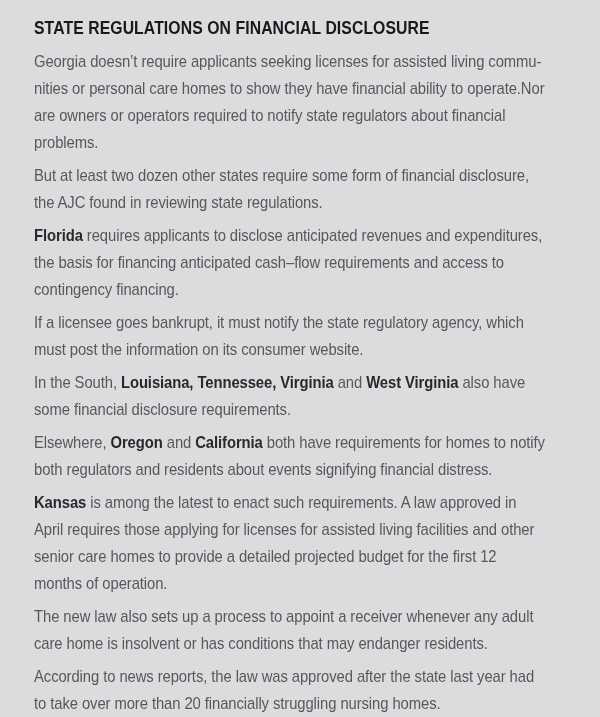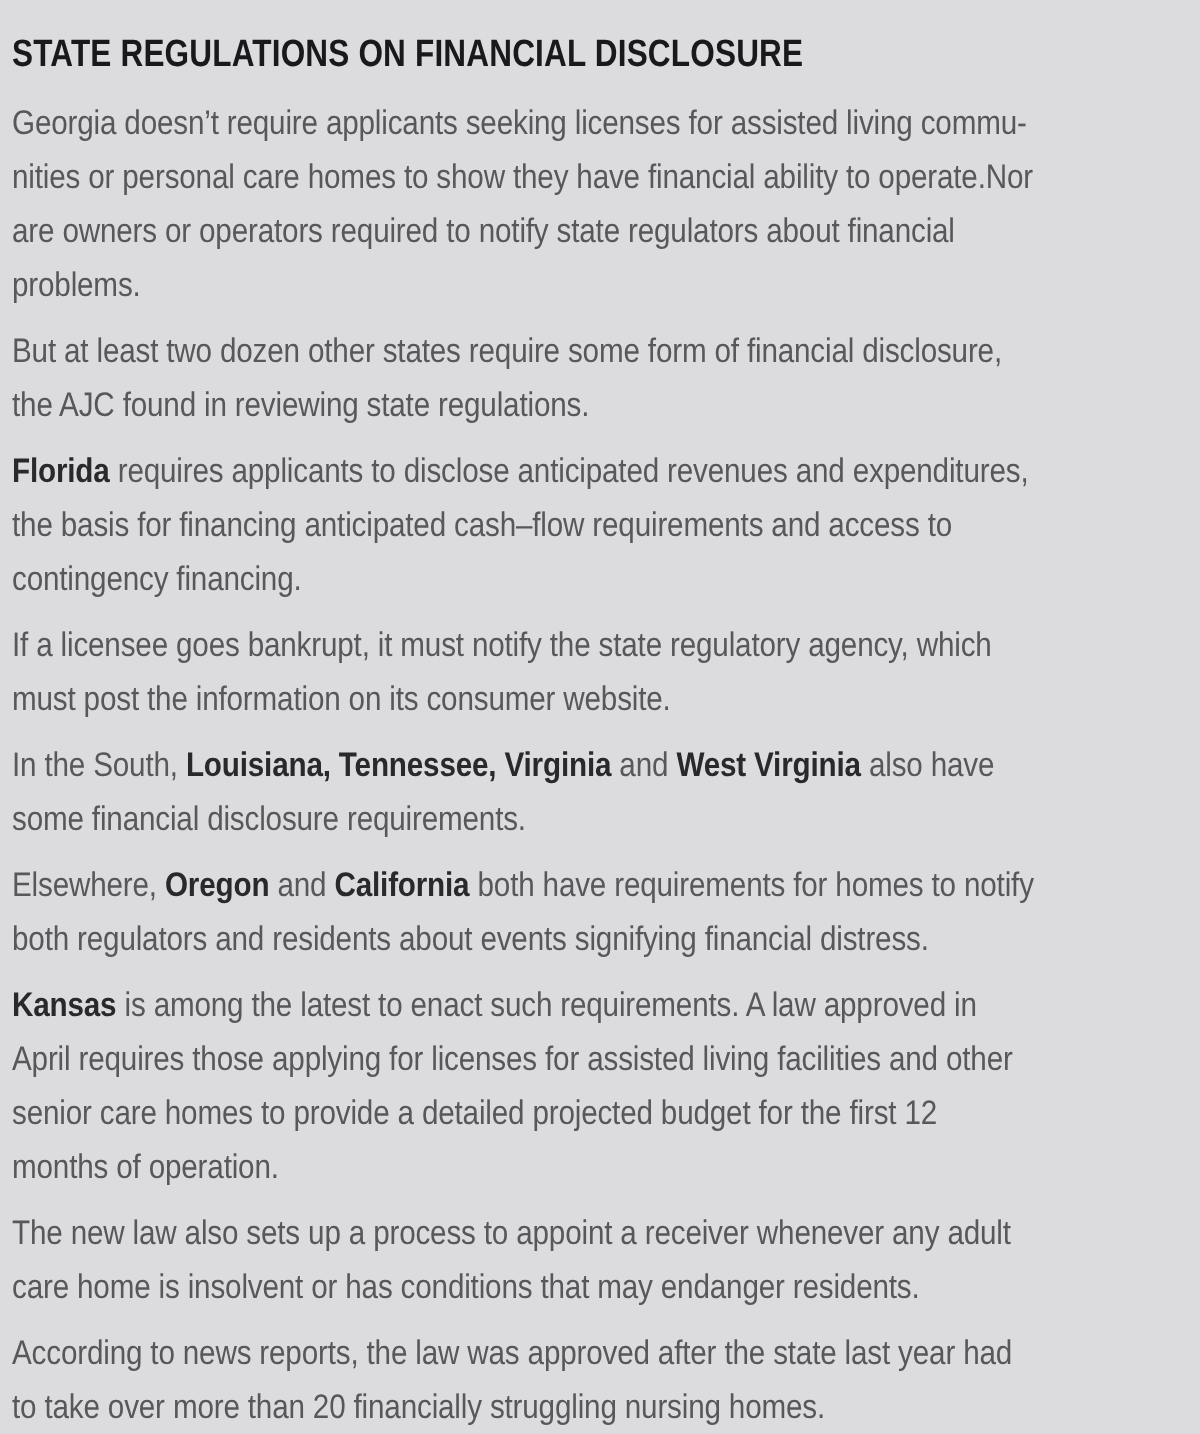--- a/index.html
+++ b/index.html
@@ -7,21 +7,21 @@
     padding: 0;
     background: #ffffff;
     font-family: "Liberation Sans", sans-serif;
   }
   .panel {
     position: relative;
     width: 600px;
     height: 717px;
     box-sizing: border-box;
     background: var(--panel-bg, #dcdcdf);
-    padding: 16px 22px 0 6px;
+    padding: 16px 22px 0 34px;
     overflow: hidden;
   }
   .title {
     margin: 0 0 8px 0;
     font-size: 19px;
     font-weight: 700;
     line-height: 24px;
     letter-spacing: 0.1px;
     color: var(--title-color, #19191b);
     white-space: nowrap;

